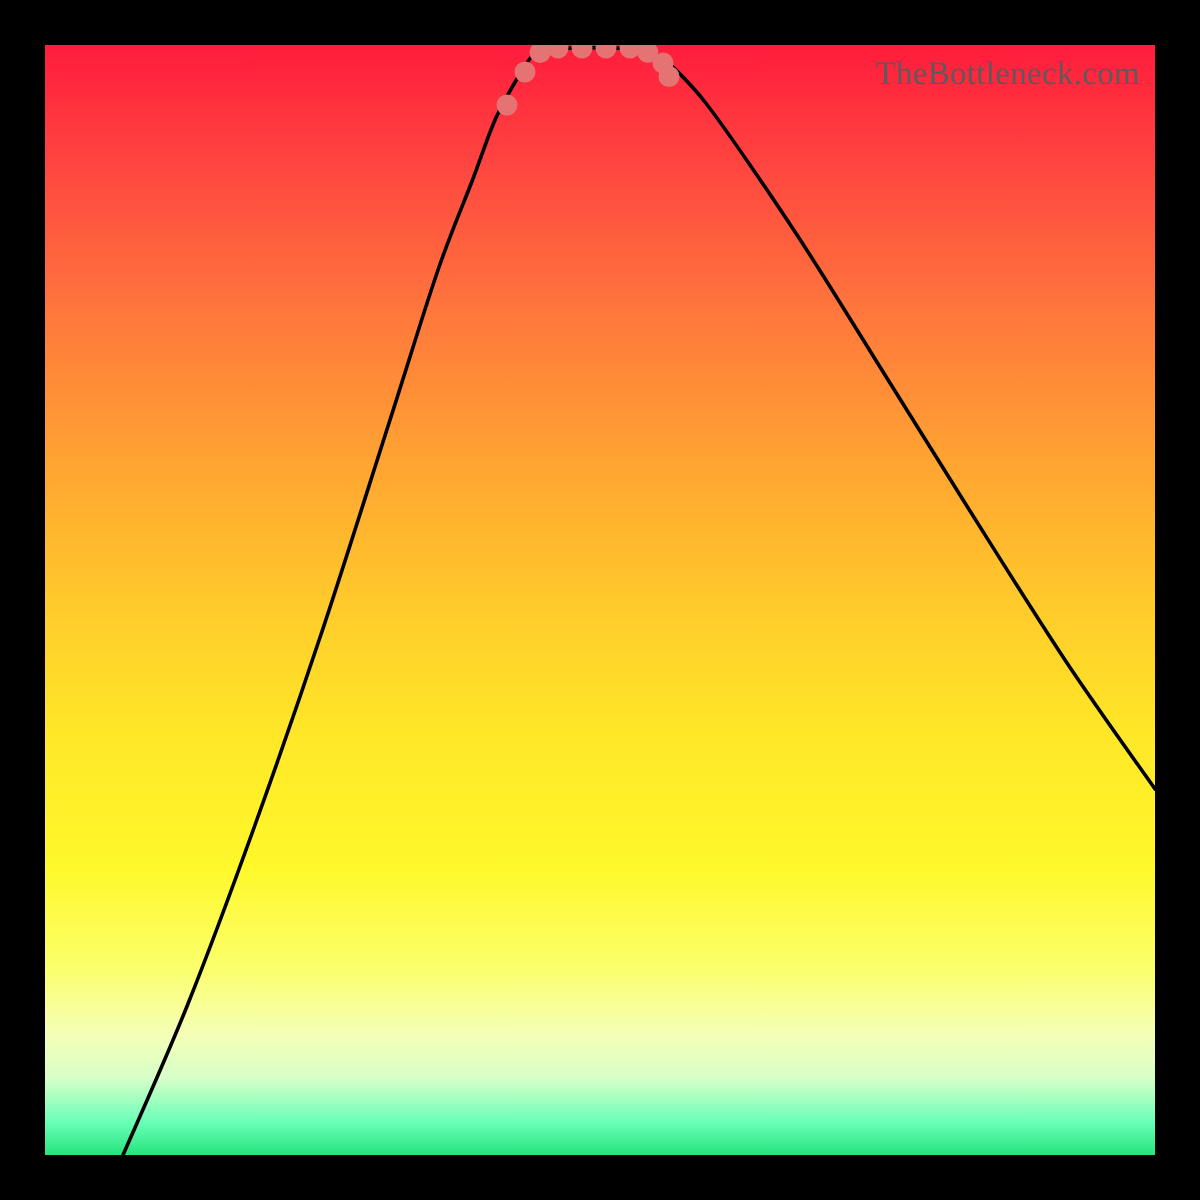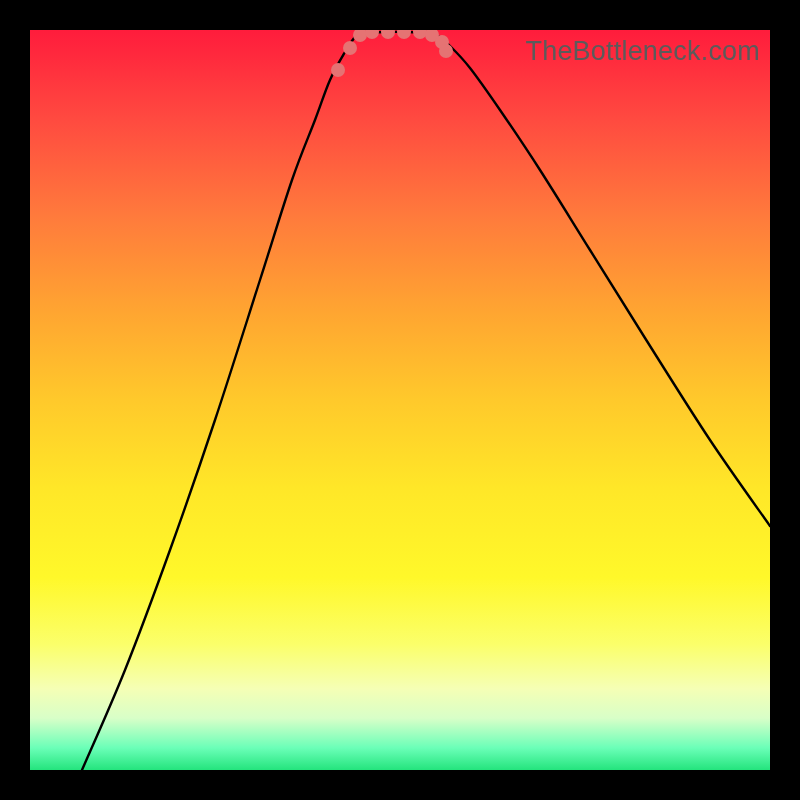--- a/index.html
+++ b/index.html
@@ -37,22 +37,22 @@
         #f5ffb5 89%,
         #d8ffc8 93%,
         #6bffb8 97%,
         #24e47d 100%
       );
     }
     .watermark {
       position: absolute;
       top: 6px;
       right: 10px;
-      font-family: Liberation Sans, sans-serif;
-      font-size: 27px;
+      font-family: Liberation Serif, serif;
+      font-size: 22px;
       font-weight: 500;
       color: #5b5b5b;
       letter-spacing: 0.2px;
       user-select: none;
     }
     .curve {
       position: absolute;
       left: 0;
       top: 0;
       width: 740px;

